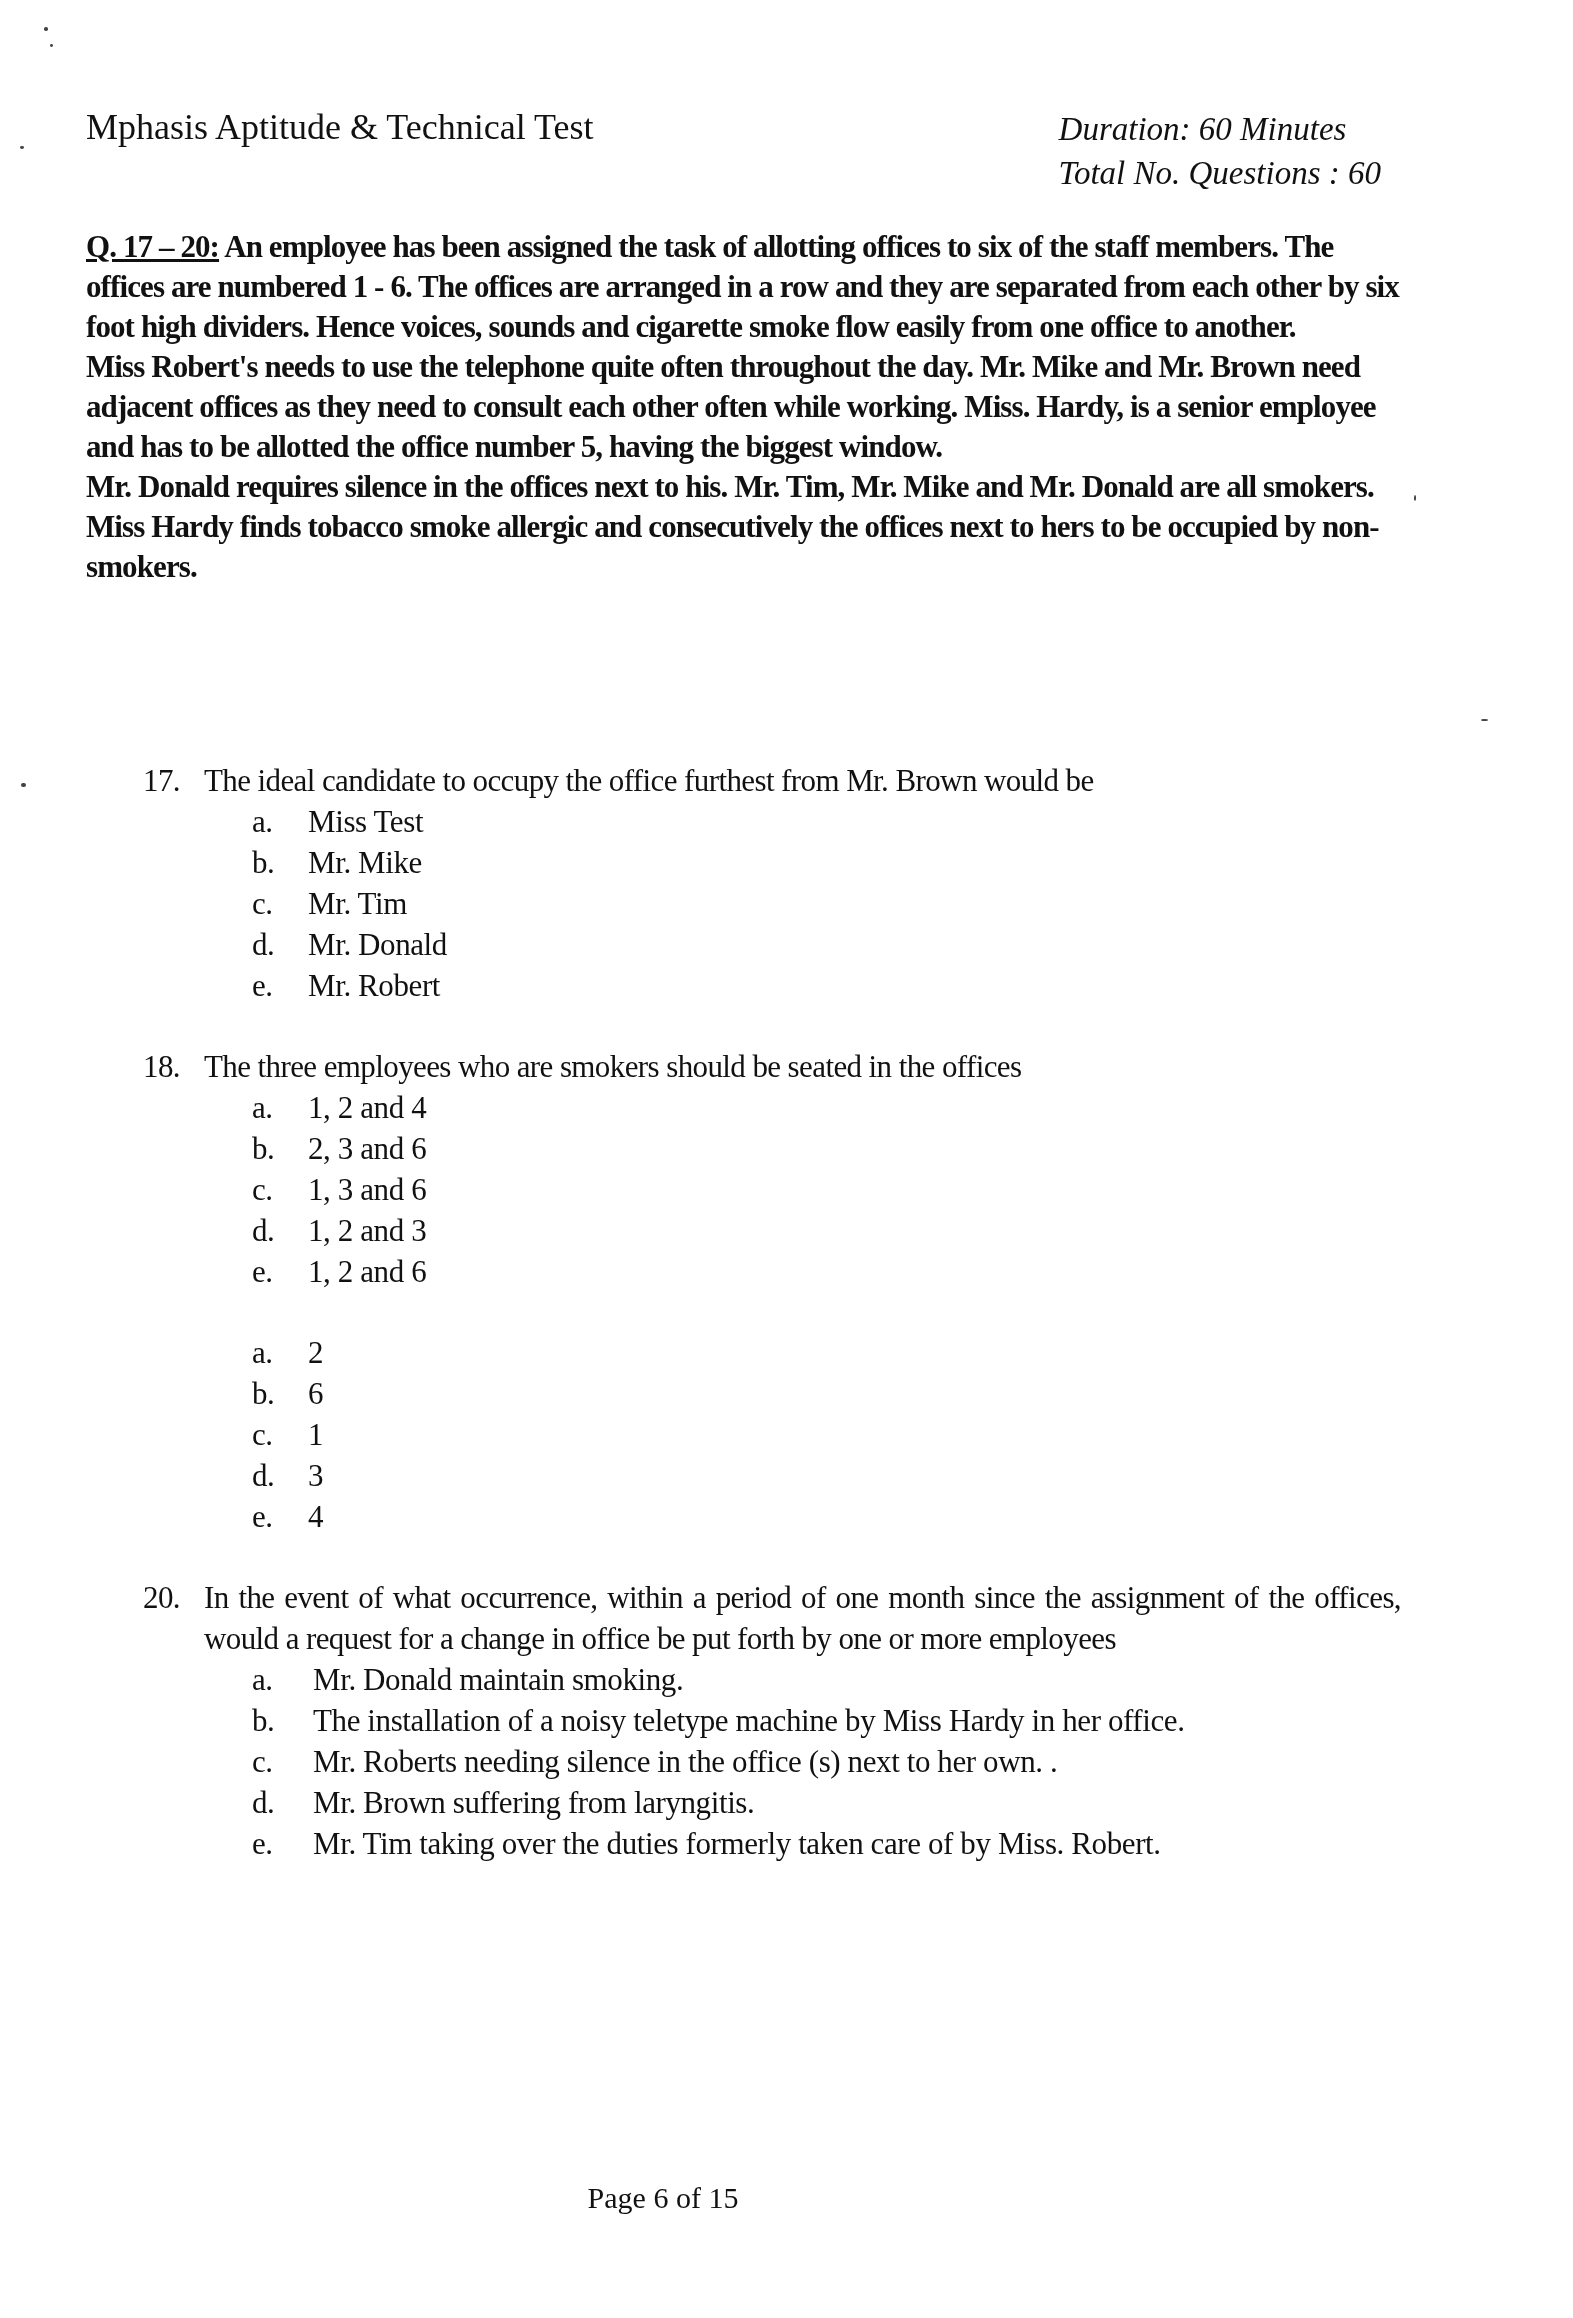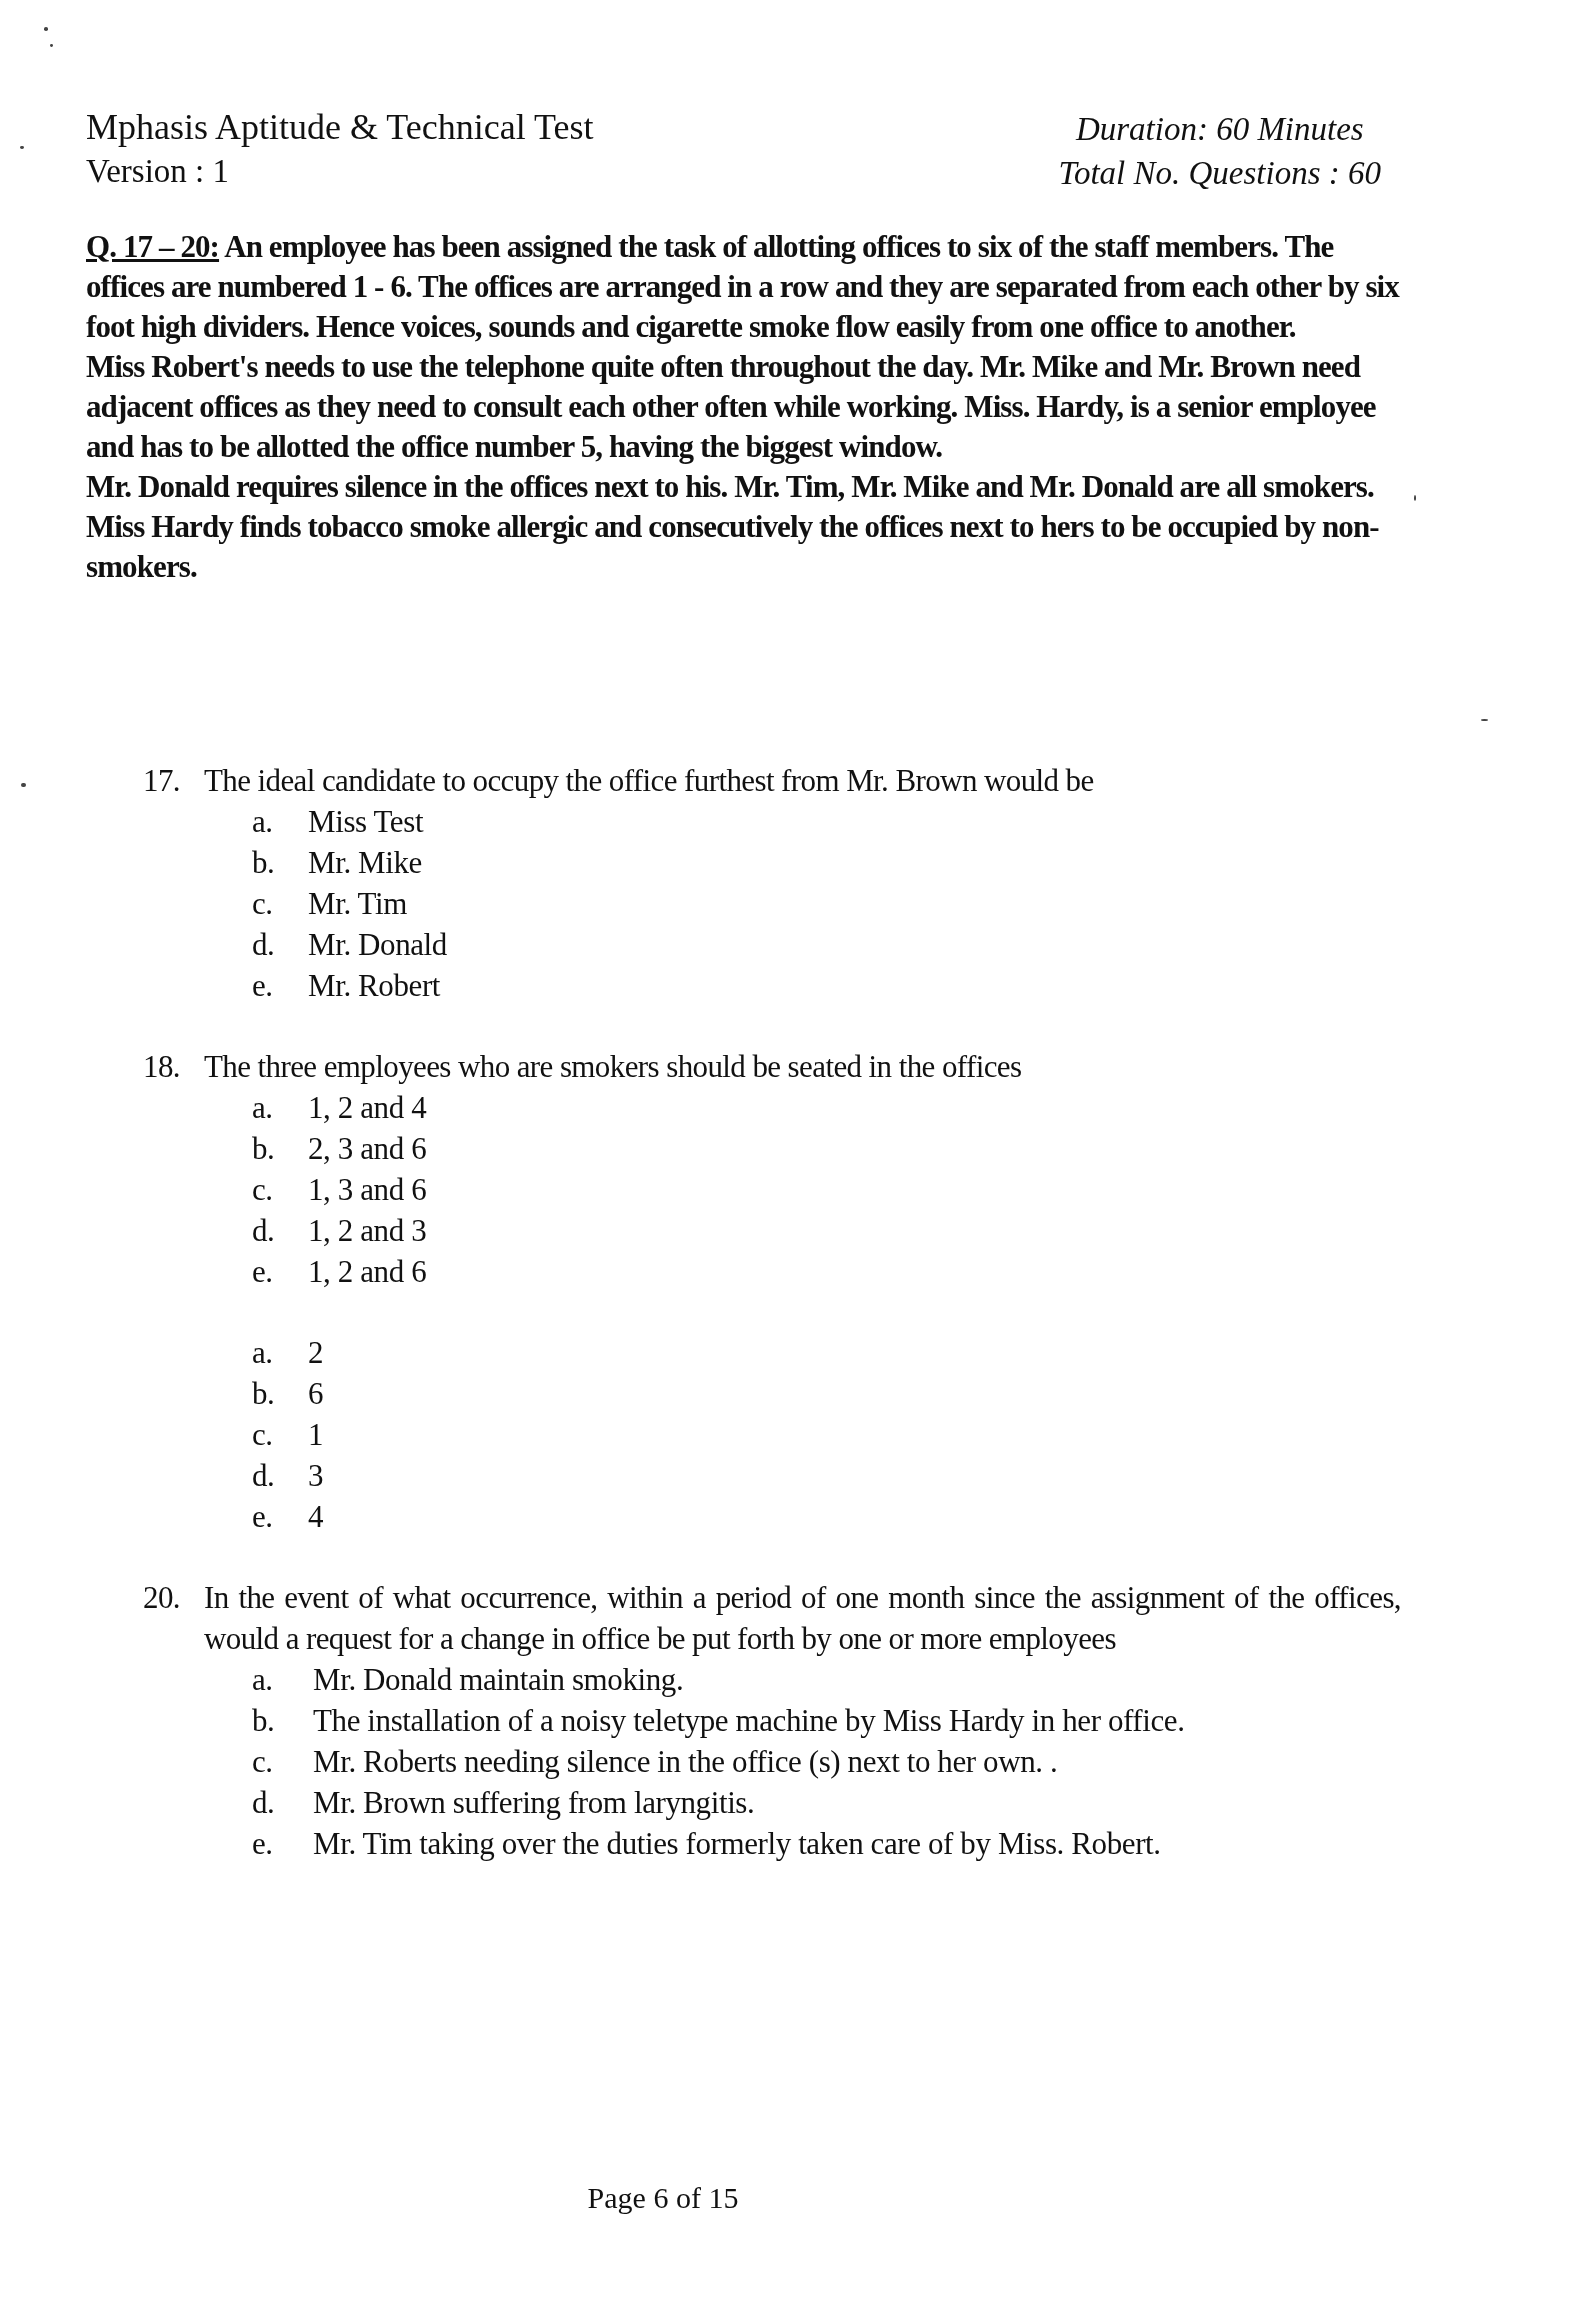--- a/index.html
+++ b/index.html
@@ -2,21 +2,21 @@
 <html style="font-size:11.4px"><head>
 <meta charset="utf-8">
 <style>
   html, body { margin: 0; padding: 0; background: #ffffff; }
   body {
     width: 1573px; height: 2319px; position: relative; overflow: hidden;
     font-family: "Liberation Serif", "DejaVu Serif", serif;
     color: #111;
   }
   .header-left { position: absolute; left: 86px; top: 104px; }
-  .header-right { position: absolute; right: 192px; top: 107px; text-align: center; font-style: italic; }
+  .header-right { position: absolute; right: 192px; top: 107px; text-align: left; font-style: italic; }
   .title { font-size: 36px; line-height: 46px; }
   .version { font-size: 33px; line-height: 43px; }
   .hr-line { font-size: 33px; line-height: 44px; }
 
   .passage {
     position: absolute; left: 86px; top: 227px; width: 1315px;
     font-size: 31px; line-height: 40px; font-weight: bold;
     letter-spacing: -0.9px;
   }
   .passage p { margin: 0; }
@@ -46,21 +46,20 @@
 <div class="speck" style="left:44px;top:27px;width:3.6px;height:3.6px;"></div>
 <div class="speck" style="left:50px;top:44px;width:2.9px;height:2.9px;"></div>
 <div class="speck" style="left:20px;top:146px;width:3.6px;height:2.9px;"></div>
 <div class="speck" style="left:21.4px;top:783px;width:4.3px;height:4.3px;"></div>
 <div class="speck" style="left:1414px;top:495px;width:2.1px;height:5.7px;"></div>
 <div class="speck" style="left:1481px;top:719px;width:7.1px;height:2.1px;"></div>
 
 <header>
   <div class="header-left">
     <div class="title">Mphasis Aptitude &amp; Technical Test</div>
-    <div class="version">Version : 1</div>
   </div>
   <div class="header-right">
     <div class="hr-line">Duration: 60 Minutes</div>
     <div class="hr-line">Total No. Questions : 60</div>
   </div>
 </header>
 
 <section class="passage">
   <p><span class="qref">Q. 17 – 20:</span><span> An employee has been assigned the task of allotting offices to six of the staff members. The offices are numbered 1 - 6. The offices are arranged in a row and they are separated from each other by six foot high dividers. Hence voices, sounds and cigarette smoke flow easily from one office to another.</span></p>
   <p>Miss Robert's needs to use the telephone quite often throughout the day. Mr. Mike and Mr. Brown need adjacent offices as they need to consult each other often while working. Miss. Hardy, is a senior employee and has to be allotted the office number 5, having the biggest window.</p>

